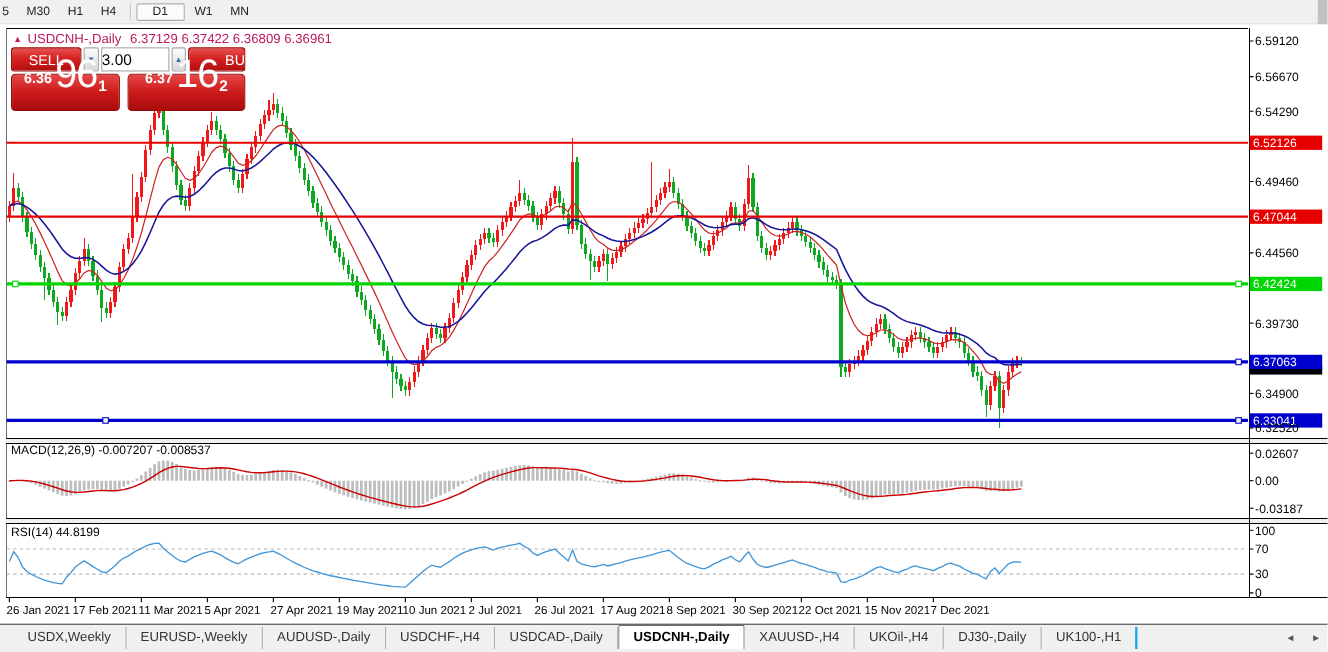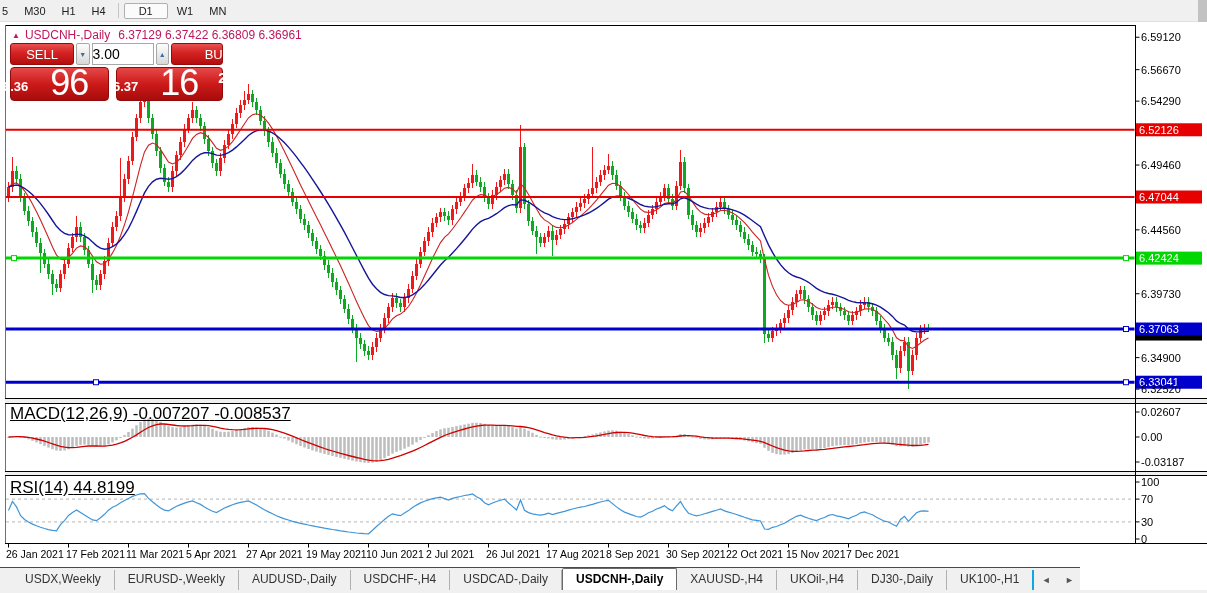--- a/index.html
+++ b/index.html
@@ -33,33 +33,33 @@
   .tp-sell { width:78px; }
   .tp-buy  { width:52px;padding-left:42px; }
   .tp-spin { width:16px; background:linear-gradient(180deg,#fdfdfd,#d8d8d8);
              border:1px solid #a8a8a8; border-radius:2px; color:#3a6ea5; font-size:7px;
              display:flex; align-items:center; justify-content:center; }
   .tp-vol { width:62px; border:1px solid #a8a8a8; font-size:14px; text-align:left;
             padding-right:5px; font-family:"Liberation Sans",sans-serif; color:#000; background:#fff; }
   .tp-row2 { display:flex; gap:7px; margin-top:2px; }
   .tp-price { height:34px; background:linear-gradient(180deg,#e64848 0%,#cc1a1a 50%,#a80c0c 100%);
               border:1px solid #930808; border-radius:4px; color:#fff;
-              display:flex; align-items:flex-end; justify-content:center; padding:1px 2px 2px 2px;gap:19px; }
+              display:flex; align-items:flex-end; justify-content:center; padding:1px 2px 18px 2px; }
   .tp-price.bid { width:99px; } .tp-price.ask { width:107px; }
   .tp-prefix { font-size:13px; font-weight:bold; margin:0 3px 4px 0; }
   .tp-big { font-size:36px; font-weight:normal; line-height:0.82; letter-spacing:-1px; }
   .tp-sup { font-size:14px; font-weight:bold; align-self:flex-start; margin:1px 0 0 1px; }
 
   
-  .ind-label { position:absolute; left:10px; font-size:17px; color:#000; white-space:nowrap;text-decoration:underline; }
+  .ind-label { position:absolute; left:10px; font-size:11px; color:#000; white-space:nowrap; }
   .macd-label { top:379px; }
   .rsi-label  { top:453px; }
 
   
-  .tabbar { position:absolute; top:567px; left:0; width:1080px; height:23px;
+  .tabbar { position:absolute; top:567px; left:0; width:1207px; height:23px;
             background:#f0f0f0; border-top:1px solid #4a4a4a;
             display:flex; align-items:flex-end; padding-left:12px; }
   .tab { height:20px; line-height:19px; padding:0 13px; font-size:12px; color:#333;
          border-right:1px solid #b0b0b0; white-space:nowrap; }
   .tab.last { border-right:2px solid #0ea5e9; }
   .tab.active { background:#fff; border:1px solid #6a6a6a; border-bottom:none; font-weight:bold;
                 color:#000; height:22px; line-height:21px; border-radius:2px 2px 0 0; }
   .tab-arrows { position:absolute; right:6px; bottom:5px; color:#555; font-size:9px; }
   .tab-arrows span { margin-left:12px; }
   .bottom-strip { position:absolute; top:590px; left:0; width:1207px; height:3px; background:#f0f0f0; }

